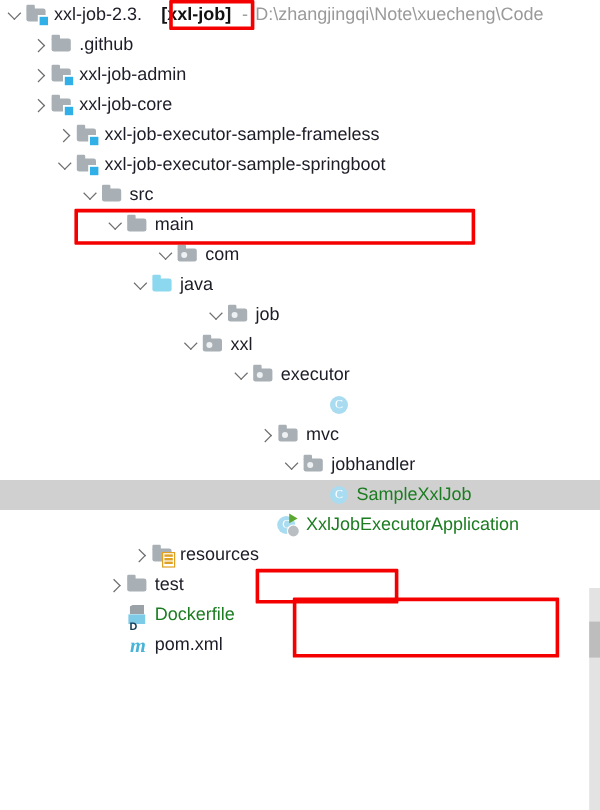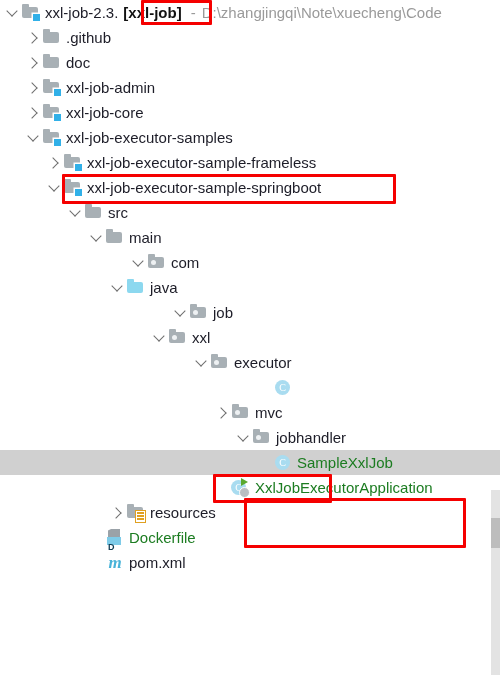--- a/index.html
+++ b/index.html
@@ -310,81 +310,58 @@
       <span class="indent" style="width: 4px;"></span>
       <span class="arrow down">
         <i></i>
       </span>
       <span class="icon ic-module">
         <span class="ft"></span>
         <span class="fb"></span>
         <span class="badge"></span>
       </span>
       <span class="label">xxl-job-2.3.</span>
-      <span class="label brackets" style="margin-left: 3px;">[xxl-job]</span>
+      <span class="label brackets" style="margin-left: 14px;">[xxl-job]</span>
       <span class="label gray" style="margin-left: 7px;">-</span>
       <span class="label gray" style="margin-left: 4px;">D:\zhangjingqi\Note\xuecheng\Code</span>
     </div>
     <div class="row">
       <span class="indent" style="width: 25px;"></span>
       <span class="arrow right">
         <i></i>
       </span>
       <span class="icon ic-folder">
         <span class="ft"></span>
         <span class="fb"></span>
       </span>
       <span class="label">.github</span>
     </div>
     <div class="row">
       <span class="indent" style="width: 25px;"></span>
       <span class="arrow right">
         <i></i>
       </span>
-      <span class="icon ic-folder">
-        <span class="ft"></span>
-        <span class="fb"></span>
-      </span>
-      <span class="label">doc</span>
+      <span class="icon ic-module">
+        <span class="ft"></span>
+        <span class="fb"></span>
+        <span class="badge"></span>
+      </span>
+      <span class="label bold">xxl-job-admin</span>
     </div>
     <div class="row">
       <span class="indent" style="width: 25px;"></span>
       <span class="arrow right">
         <i></i>
       </span>
       <span class="icon ic-module">
         <span class="ft"></span>
         <span class="fb"></span>
         <span class="badge"></span>
       </span>
-      <span class="label bold">xxl-job-admin</span>
-    </div>
-    <div class="row">
-      <span class="indent" style="width: 25px;"></span>
-      <span class="arrow right">
-        <i></i>
-      </span>
-      <span class="icon ic-module">
-        <span class="ft"></span>
-        <span class="fb"></span>
-        <span class="badge"></span>
-      </span>
       <span class="label bold">xxl-job-core</span>
-    </div>
-    <div class="row">
-      <span class="indent" style="width: 25px;"></span>
-      <span class="arrow down">
-        <i></i>
-      </span>
-      <span class="icon ic-module">
-        <span class="ft"></span>
-        <span class="fb"></span>
-        <span class="badge"></span>
-      </span>
-      <span class="label bold">xxl-job-executor-samples</span>
     </div>
     <div class="row">
       <span class="indent" style="width: 46px;"></span>
       <span class="arrow right">
         <i></i>
       </span>
       <span class="icon ic-module">
         <span class="ft"></span>
         <span class="fb"></span>
         <span class="badge"></span>
@@ -540,20 +517,31 @@
       </span>
       <span class="icon ic-resfolder">
         <span class="ft"></span>
         <span class="fb"></span>
         <span class="badge"></span>
       </span>
       <span class="label">resources</span>
     </div>
     <div class="row">
       <span class="indent" style="width: 88px;"></span>
+      <span class="arrow right">
+        <i></i>
+      </span>
+      <span class="icon ic-folder">
+        <span class="ft"></span>
+        <span class="fb"></span>
+      </span>
+      <span class="label">test</span>
+    </div>
+    <div class="row">
+      <span class="indent" style="width: 88px;"></span>
       <span class="arrow none"></span>
       <span class="icon ic-docker">
         <span class="top"></span>
         <span class="bot"></span>
       </span>
       <span class="label green">Dockerfile</span>
     </div>
     <div class="row">
       <span class="indent" style="width: 88px;"></span>
       <span class="arrow none"></span>

